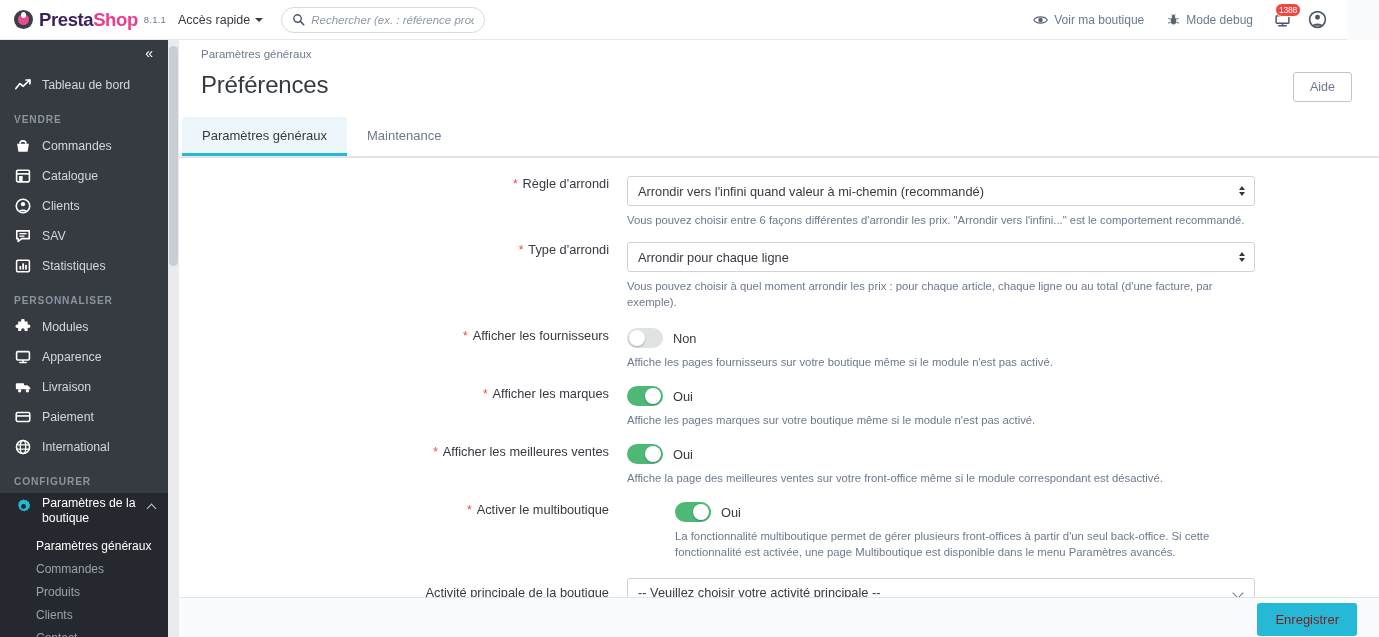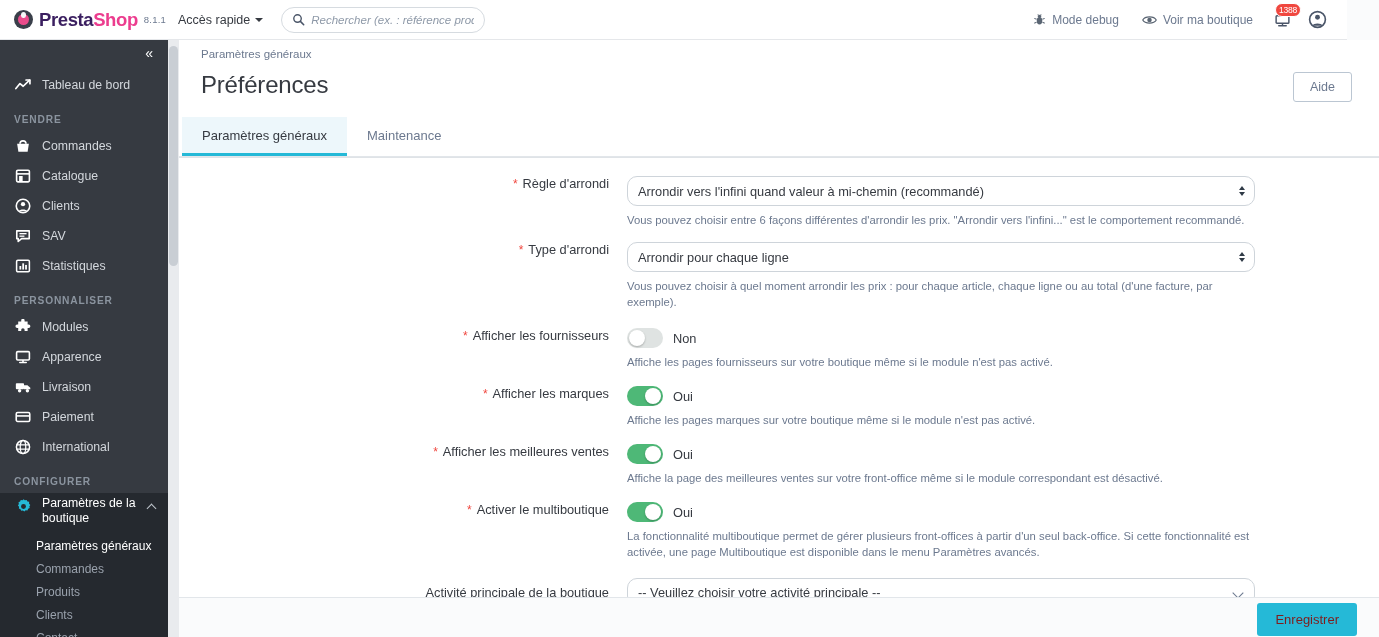--- a/index.html
+++ b/index.html
@@ -194,21 +194,21 @@
   .lbl-col {
     width: 448px; flex: none; text-align: right;
     padding-right: 18px; padding-top: 0;
     font-size: 12.8px; color: #363a41; white-space: nowrap;
   }
   .req { color: #f0473f; margin-right: 5px; font-size: 12px; }
   .ctl-col { flex: 1; padding-right: 120px; }
 
   .sel {
     width: 628px; height: 30px;
-    border: 1px solid #ced4da; border-radius: 10px; background: #fff;
+    border: 1px solid #ced4da; border-radius: 3px; background: #fff;
     display: flex; align-items: center; padding: 0 10px;
     font-size: 12.8px; color: #363a41; cursor: pointer;
     position: relative;
   }
   .sel .val { white-space: nowrap; overflow: hidden; text-overflow: ellipsis; }
   .stepper {
     position: absolute; right: 9px; top: 50%; transform: translateY(-50%);
     display: flex; flex-direction: column; gap: 2px;
   }
   .stepper i {
@@ -274,42 +274,42 @@
 
   <div class="search-pill">
     <svg width="13" height="13" viewBox="0 0 16 16">
       <circle cx="6.8" cy="6.8" r="4.6" fill="none" stroke="#4a5568" stroke-width="1.7"></circle>
       <line x1="10.3" y1="10.3" x2="14.4" y2="14.4" stroke="#4a5568" stroke-width="1.9" stroke-linecap="round"></line>
     </svg>
     <input type="text" placeholder="Rechercher (ex. : référence produit, no" style="">
   </div>
 
   <div class="hdr-right">
+    <div class="hdr-link">
+      <svg width="15" height="14" viewBox="0 0 20 14">
+        <path d="M1 7 C4 1.6 16 1.6 19 7 C16 12.4 4 12.4 1 7 Z" fill="none" stroke="#5a6573" stroke-width="1.6"></path>
+        <circle cx="10" cy="7" r="3" fill="#5a6573"></circle>
+      </svg>
+      <span>Voir ma boutique</span>
+    </div>
+
     <div class="hdr-link">
       <svg width="13" height="14" viewBox="0 0 16 16">
         <ellipse cx="8" cy="9" rx="3.4" ry="4.6" fill="#5a6573"></ellipse>
         <circle cx="8" cy="3.4" r="2" fill="#5a6573"></circle>
         <line x1="1.6" y1="6" x2="4.4" y2="7" stroke="#5a6573" stroke-width="1.3"></line>
         <line x1="14.4" y1="6" x2="11.6" y2="7" stroke="#5a6573" stroke-width="1.3"></line>
         <line x1="1.6" y1="12" x2="4.4" y2="10.6" stroke="#5a6573" stroke-width="1.3"></line>
         <line x1="14.4" y1="12" x2="11.6" y2="10.6" stroke="#5a6573" stroke-width="1.3"></line>
         <line x1="5.8" y1="1.2" x2="6.8" y2="2.4" stroke="#5a6573" stroke-width="1.3"></line>
         <line x1="10.2" y1="1.2" x2="9.2" y2="2.4" stroke="#5a6573" stroke-width="1.3"></line>
       </svg>
       <span>Mode debug</span>
     </div>
 
-    <div class="hdr-link">
-      <svg width="15" height="14" viewBox="0 0 20 14">
-        <path d="M1 7 C4 1.6 16 1.6 19 7 C16 12.4 4 12.4 1 7 Z" fill="none" stroke="#5a6573" stroke-width="1.6"></path>
-        <circle cx="10" cy="7" r="3" fill="#5a6573"></circle>
-      </svg>
-      <span>Voir ma boutique</span>
-    </div>
-
     <div class="hdr-icon-btn">
       <svg width="17" height="17" viewBox="0 0 20 20">
         <rect x="2.5" y="5.5" width="15" height="9" rx="1" fill="none" stroke="#4a5568" stroke-width="1.7"></rect>
         <line x1="10" y1="14.5" x2="10" y2="17.2" stroke="#4a5568" stroke-width="1.7"></line>
         <line x1="5.6" y1="17.4" x2="14.4" y2="17.4" stroke="#4a5568" stroke-width="1.7" stroke-linecap="round"></line>
       </svg>
       <span class="badge">1388</span>
     </div>
 
     <div class="hdr-icon-btn">
@@ -563,21 +563,21 @@
         <div class="toggle-row">
           <div class="toggle on">
               <div class="knob"></div>
             </div>
           <span class="tg-label">Oui</span>
         </div>
         <div class="hint">Affiche la page des meilleures ventes sur votre front-office même si le module correspondant est désactivé.</div>
       </div>
     </div>
 
-    <div class="form-row" style="padding-top:16px;">
+    <div class="form-row" style="padding-top:16px;gap:48px;">
       <div class="lbl-col">
         <span class="req">*</span><span>Activer le multiboutique</span>
       </div>
       <div class="ctl-col">
         <div class="toggle-row">
           <div class="toggle on">
               <div class="knob"></div>
             </div>
           <span class="tg-label">Oui</span>
         </div>

